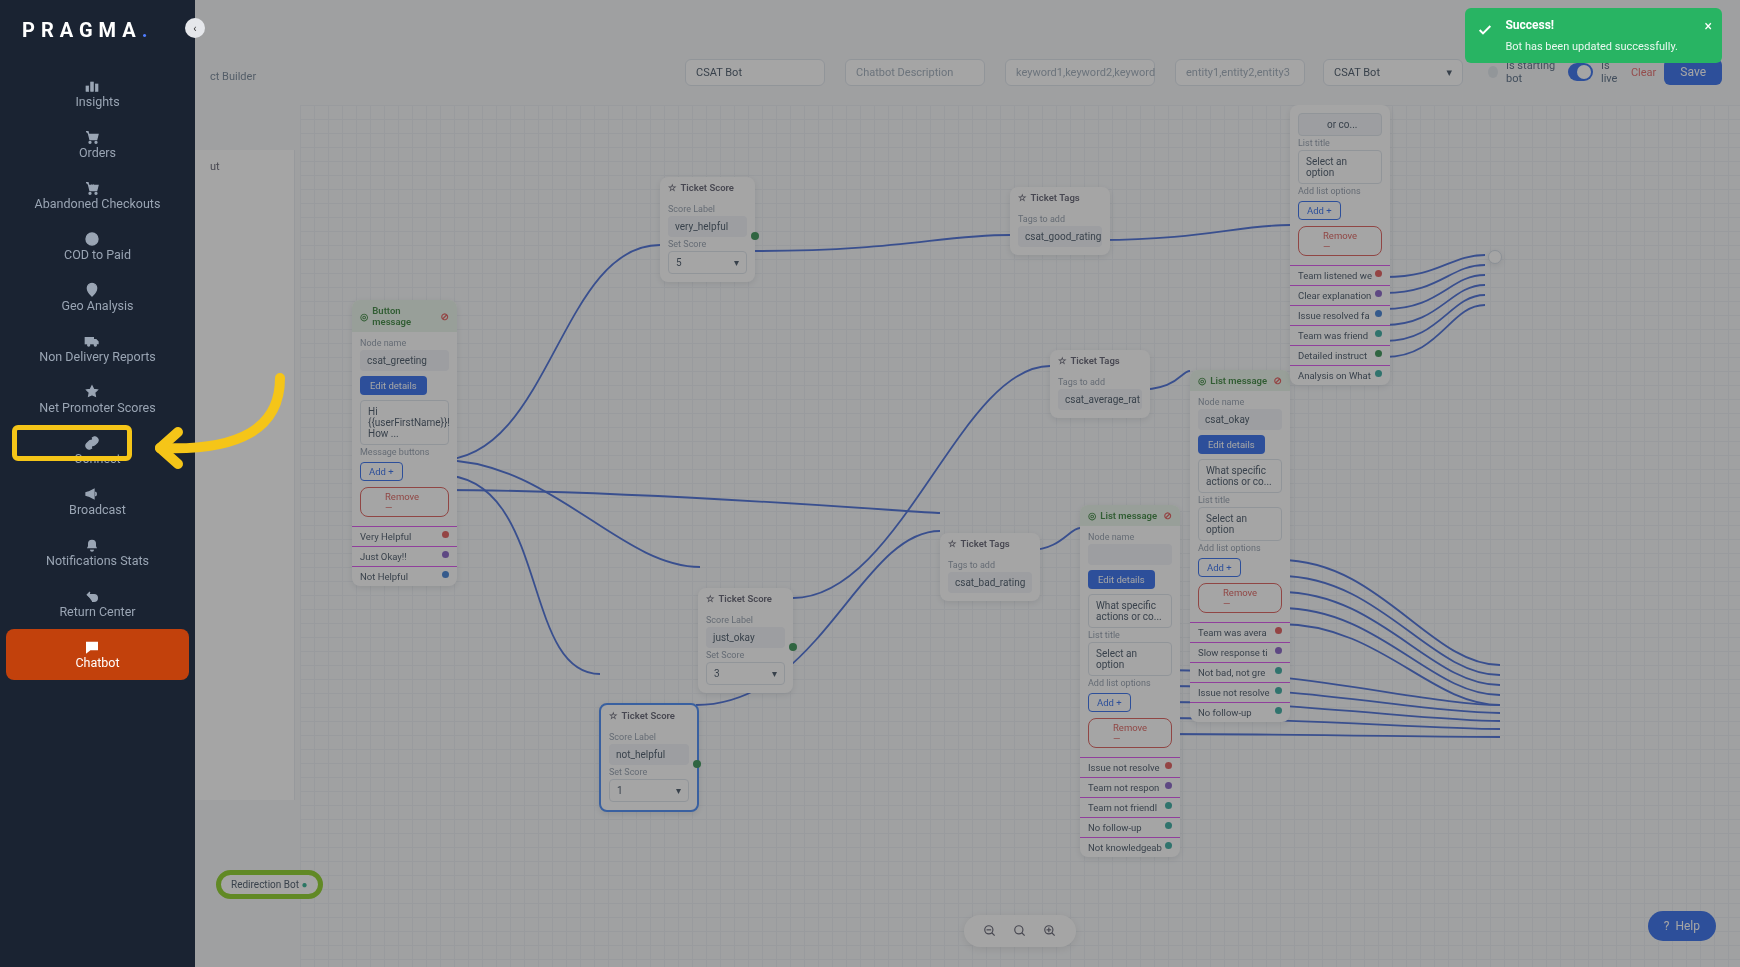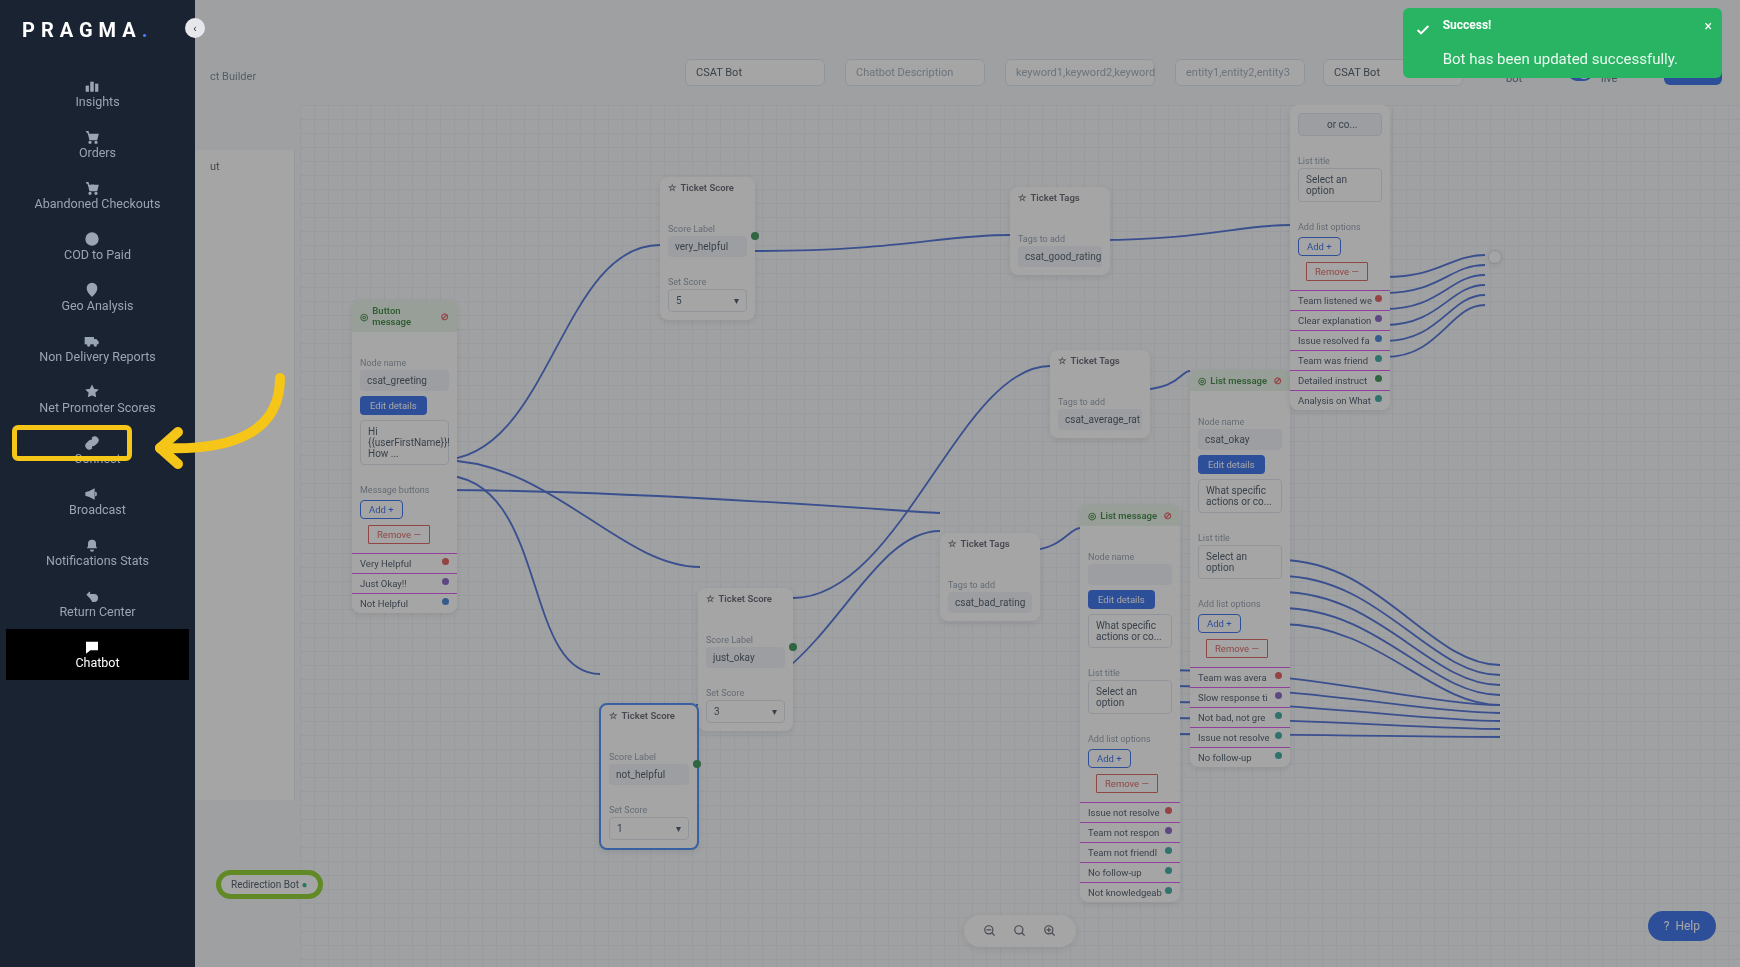--- a/index.html
+++ b/index.html
@@ -5,21 +5,21 @@
 * { margin:0; padding:0; box-sizing:border-box; font-family:-apple-system,BlinkMacSystemFont,"Segoe UI",Roboto,sans-serif; }
 body { width:1740px; height:967px; position:relative; background:#f0f2f5; overflow:hidden; }
 
 
 .sidebar { position:absolute; top:0; left:0; width:195px; height:967px; background:#1a2332; color:#9ca3af; z-index:200; }
 .logo { padding:18px 22px; color:#fff; font-size:20px; font-weight:700; letter-spacing:6px; }
 .logo .dot { color:#4f7cff; letter-spacing:0; }
 .collapse-btn { position:absolute; top:18px; right:-10px; width:20px; height:20px; background:#e5e7eb; border-radius:50%; display:flex; align-items:center; justify-content:center; font-size:11px; color:#333; z-index:201; }
 .nav-list { padding:8px 0; }
 .nav-item { display:flex; align-items:center; padding:10px 22px; font-size:12.5px; color:#9aa5b4; cursor:pointer;flex-direction:column; }
-.nav-item.active { background:#000000; color:#fff; border-radius:0; margin:0 6px; }
+.nav-item.active { background:#c2410c; color:#fff; border-radius:8px; margin:0 6px; }
 .nav-item .icon { width:16px; height:16px; margin-right:12px; display:inline-flex; align-items:center; justify-content:center; }
 .nav-item .icon svg { width:16px; height:16px; fill:currentColor; stroke:currentColor; }
 
 
 .highlight-box { position:absolute; border:5px solid #f5c518; border-radius:6px; pointer-events:none; z-index:300; }
 .arrow-svg { position:absolute; z-index:301; pointer-events:none; }
 
 
 .dim-overlay { position:absolute; inset:0; background:rgba(55,55,55,0.45); z-index:150; pointer-events:none; }
 
@@ -39,35 +39,35 @@
 .live-badge { font-size:11px; color:#2a8; display:flex; align-items:center; gap:4px; position:absolute; top:14px; right:240px; z-index:3; }
 .live-badge::before { content:''; width:7px; height:7px; background:#2a8; border-radius:50%; display:inline-block; }
 
 .breadcrumb { position:absolute; top:70px; left:210px; font-size:11px; color:#6b7d90; z-index:2; }
 
 
 .toast { position:absolute; top:8px; right:18px; background:#28b463; color:#fff; border-radius:6px; padding:10px 44px 10px 40px; font-size:12px; z-index:320; min-width:200px; }
 .toast .check { position:absolute; left:12px; top:14px; width:16px; height:16px; }
 .toast .close { position:absolute; right:10px; top:10px; font-size:14px; }
 .toast-title { font-weight:700; }
-.toast-sub { font-size:15px; margin-top:18px; color:rgba(255,255,255,0.9); }
+.toast-sub { font-size:11px; margin-top:8px; color:rgba(255,255,255,0.9); }
 
 
 .canvas { position:absolute; top:105px; left:300px; right:0; bottom:0; overflow:hidden; background:#f6f8fa; background-image:linear-gradient(#e9edf2 1px,transparent 1px),linear-gradient(90deg,#e9edf2 1px,transparent 1px); background-size:14px 14px; z-index:1; }
 .node { position:absolute; background:#fff; border-radius:8px; box-shadow:0 2px 6px rgba(30,40,60,0.12); font-size:10px; color:#3a4a5c; }
 .node .header { padding:5px 8px; font-size:9.5px; font-weight:600; display:flex; align-items:center; gap:4px; border-radius:8px 8px 0 0; }
 .node .header.green { background:#e8f5e9; color:#2e7d32; }
 .node .header.white { color:#556; }
 .node .body { padding:6px 8px; }
-.node .label { font-size:9px; color:#8a96a6; margin:20px 0 2px; }
+.node .label { font-size:9px; color:#8a96a6; margin:0 0 2px; }
 .node .field { background:#f0f3f7; border-radius:4px; padding:5px 7px; font-size:10px; color:#3a4a5c; margin:2px 0; }
 .node .field.box { border:1px solid #dbe2ea; background:#fff; }
 .node .btn-blue { background:#2563eb; color:#fff; border-radius:4px; padding:4px 10px; font-size:9.5px; display:inline-block; margin:3px 0; cursor:pointer; }
 .node .btn-outline-blue { border:1px solid #2563eb; color:#2563eb; border-radius:4px; padding:3px 8px; font-size:9.5px; display:inline-block; margin:3px 0; cursor:pointer; }
-.node .btn-outline-red { border:1px solid #d9534f; color:#d9534f; border-radius:1px; padding:3px 8px; font-size:9.5px; display:inline-block; margin:3px 8px; cursor:pointer; }
+.node .btn-outline-red { border:1px solid #d9534f; color:#d9534f; border-radius:8px; padding:3px 24px; font-size:9.5px; display:inline-block; margin:3px 0; cursor:pointer; }
 .node .select-box { border:1px solid #dbe2ea; border-radius:4px; padding:5px 7px; font-size:10px; display:flex; justify-content:space-between; align-items:center; background:#fff; margin:2px 0;}
 .node .opt-row { display:flex; align-items:flex-start; justify-content:space-between; padding:4px 8px; border-top:1px solid #d946ef; font-size:9.5px; }
 .node .opt-row .dot { width:7px; height:7px; border-radius:50%; background:#e06060; }
 .node .opt-row .dot.green { background:#2a8a4a; }
 .node .opt-row .dot.blue { background:#3477d1; }
 .node .opt-row .dot.red { background:#e04f4f; }
 .node .opt-row .dot.teal { background:#2aa59a; }
 .node .opt-row .dot.purple { background:#7e57c2; }
 .node .close-red { color:#e04f4f; font-size:10px; margin-left:auto; }
 .node.selected { border:2px solid #3b82f6; }

